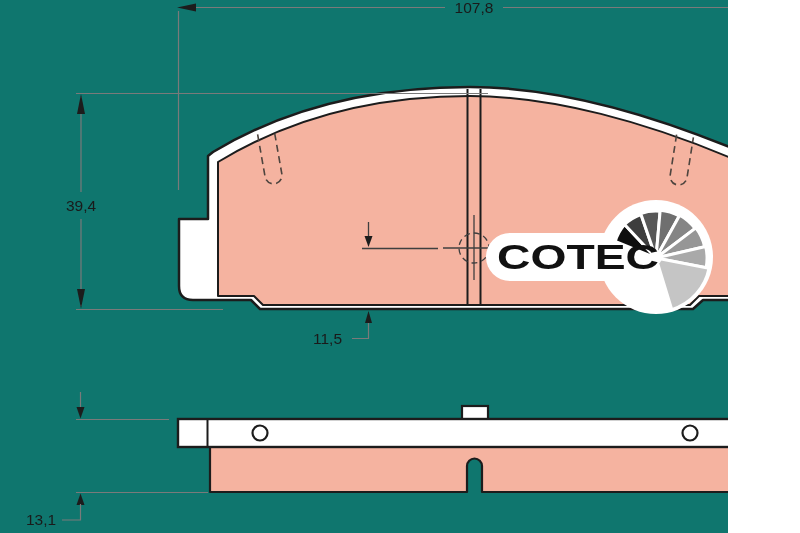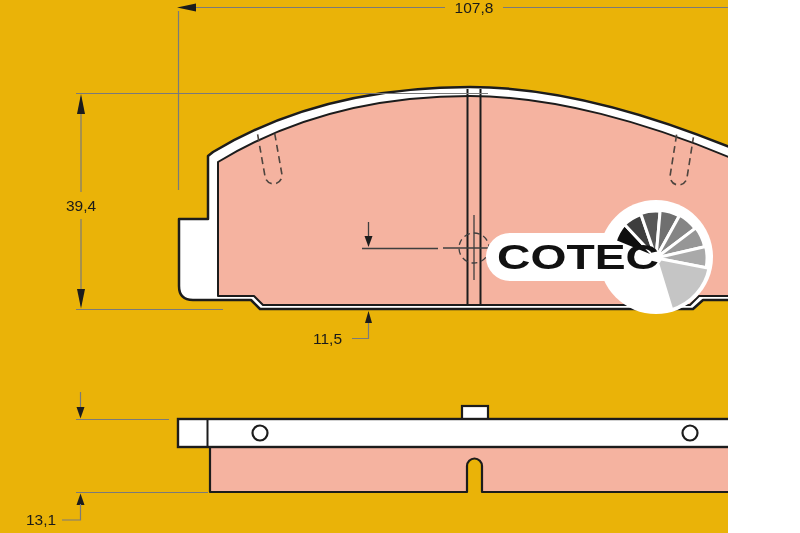--- a/index.html
+++ b/index.html
@@ -1,16 +1,16 @@
 <!DOCTYPE html>
 <html><head>
 <meta charset="utf-8">
 <style>
   html,body{margin:0;padding:0;background:#ffffff;}
-  .page{position:relative;width:728px;height:533px;background:#eab308;overflow:hidden;
+  .page{position:relative;width:728px;height:533px;background:#0f766e;overflow:hidden;
         font-family:"Liberation Sans", sans-serif;}
   svg{position:absolute;left:0;top:0;}
   .dimtext{font-family:"Liberation Sans", sans-serif;font-size:15.5px;fill:#1a1a1a;}
   .logotext{font-family:"Liberation Sans", sans-serif;font-weight:bold;fill:#111111;}
 </style>
 </head>
 <body>
 
 <div class="page">
 <svg width="800" height="533" viewBox="0 0 800 533">

